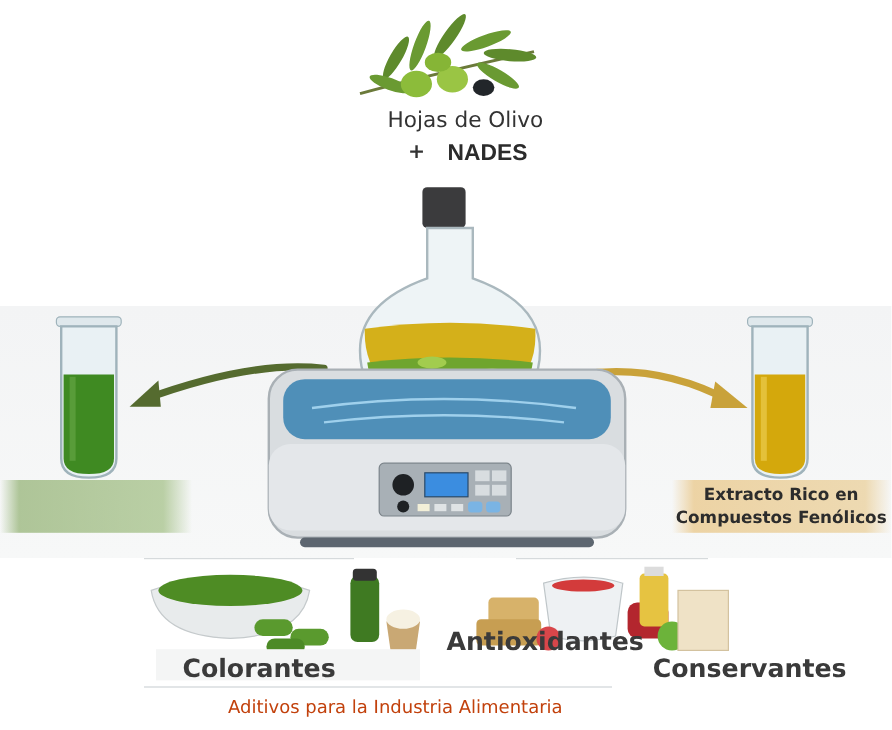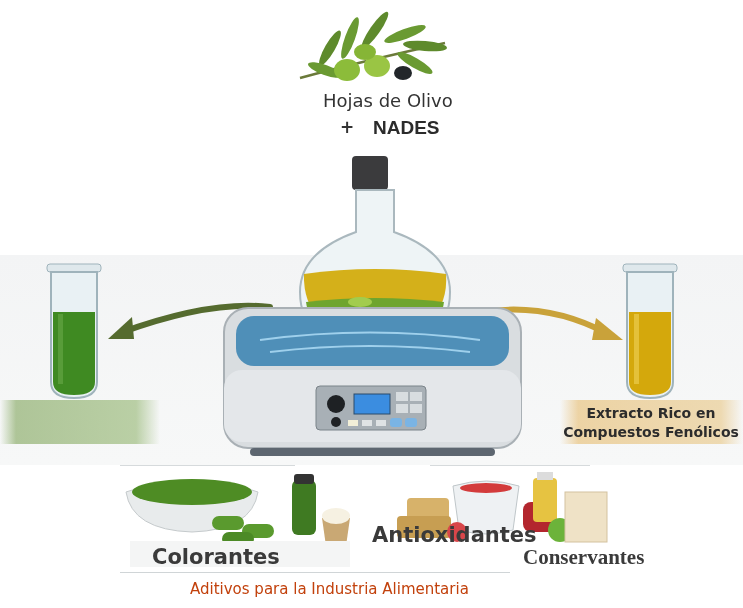--- a/index.html
+++ b/index.html
@@ -127,16 +127,16 @@
   <rect x="128" y="30" width="34" height="30" rx="8" fill="#b3262e"></rect>
   <rect x="138" y="6" width="24" height="44" rx="4" fill="#e6c341"></rect>
   <rect x="142" y="0" width="16" height="8" fill="#dcdcdc"></rect>
   <circle cx="165" cy="58" r="12" fill="#6cb33a"></circle>
   <rect x="170" y="20" width="42" height="50" fill="#efe2c6" stroke="#d3c29f"></rect>
 </svg>
 
 <div class="abs" style="left:130px;top:541px;width:220px;height:26px;background:#f4f5f5;"></div>
 <div class="abs bottom-label" style="left:152px;top:545px;">Colorantes</div>
 <div class="abs bottom-label" style="left:372px;top:523px;">Antioxidantes</div>
-<div class="abs bottom-label" style="left:523px;top:545px;font-family:Liberation Serif, serif;">Conservantes</div>
+<div class="abs bottom-label" style="left:544px;top:545px;">Conservantes</div>
 
 <div class="abs" style="left:120px;top:572px;width:390px;height:1px;background:#d0d5d7;"></div>
 <div class="abs title-text" style="left:190px;top:580px;font-size:15px;color:#c2410c;">Aditivos para la Industria Alimentaria</div>
 
 </body></html>

